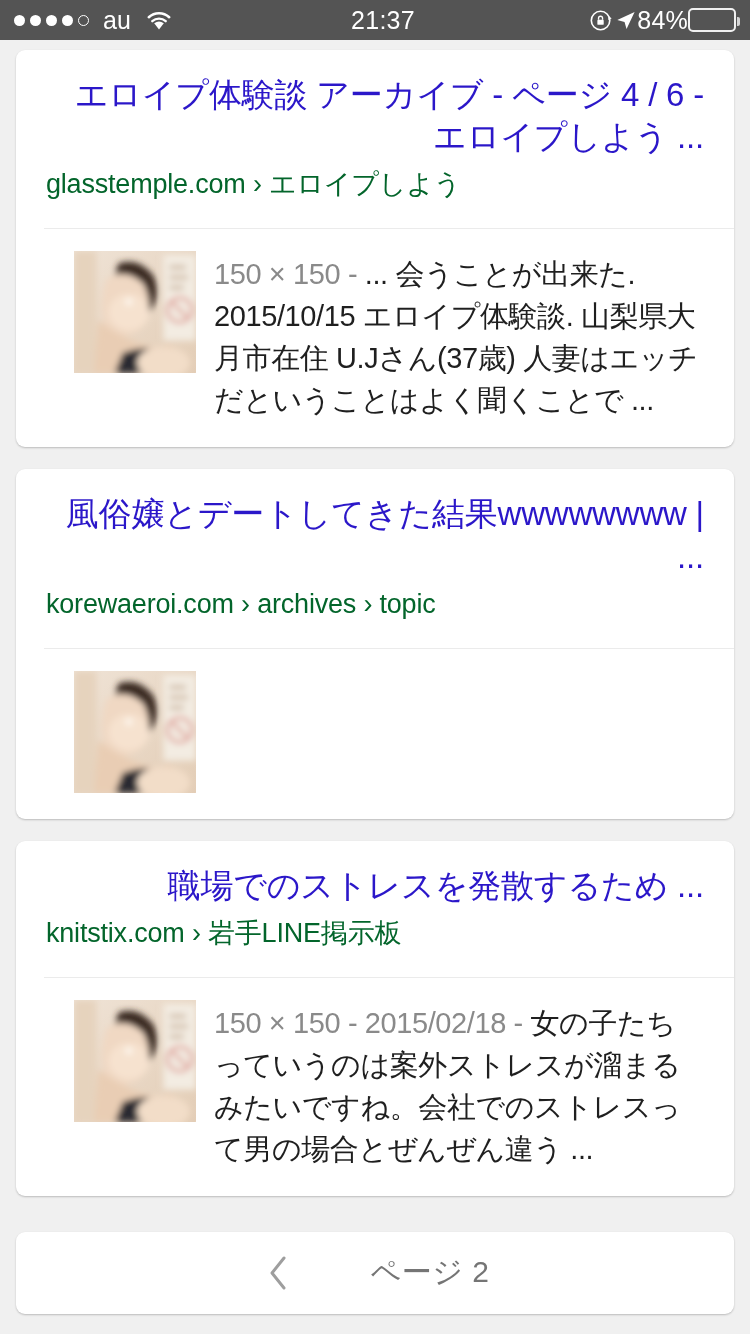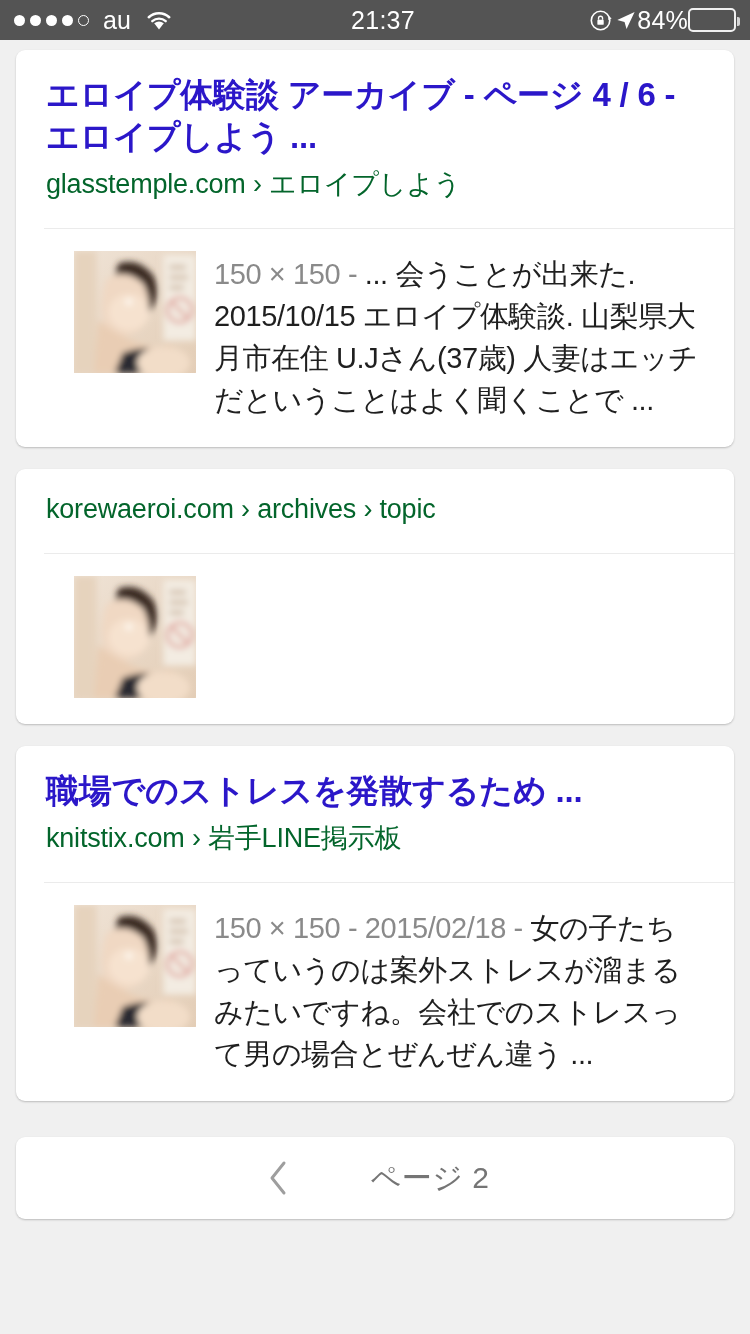--- a/index.html
+++ b/index.html
@@ -93,24 +93,25 @@
     overflow: hidden;
   }
 
   .result-head {
     padding: 24px 30px 26px 30px;
   }
   .result-title {
     color: #2b17c9;
     font-size: 33px;
     line-height: 1.28;
-    font-weight: 700;
+    font-weight: 400;
     letter-spacing: -0.2px;
     margin-bottom: 10px;
     cursor: pointer;
+    text-align: right;
   }
   .result-url {
     color: #03652b;
     font-size: 27px;
     line-height: 1.25;
     letter-spacing: -0.2px;
   }
 
   .result-body {
     border-top: 1px solid #ebebeb;
@@ -248,20 +249,21 @@
         </svg>
       </div>
       <div class="snippet">
         <span class="meta">150 × 150 - </span><span>... 会うことが出来た. 2015/10/15 エロイプ体験談. 山梨県大月市在住 U.Jさん(37歳) 人妻はエッチだということはよく聞くことで ...</span>
       </div>
     </div>
   </div>
 
   <div class="card">
     <div class="result-head">
+      <div class="result-title">風俗嬢とデートしてきた結果wwwwwwww | ...</div>
       <div class="result-url">korewaeroi.com › archives › topic</div>
     </div>
     <div class="result-body">
       <div class="thumb">
         <svg viewBox="0 0 60 60" preserveAspectRatio="none" xmlns="http://www.w3.org/2000/svg">
           <defs>
             <linearGradient id="bgw2" x1="0" y1="0" x2="1" y2="1">
               <stop offset="0%" stop-color="#efe3d6"></stop>
                 <stop offset="100%" stop-color="#e3cdb6"></stop>
             </linearGradient>

